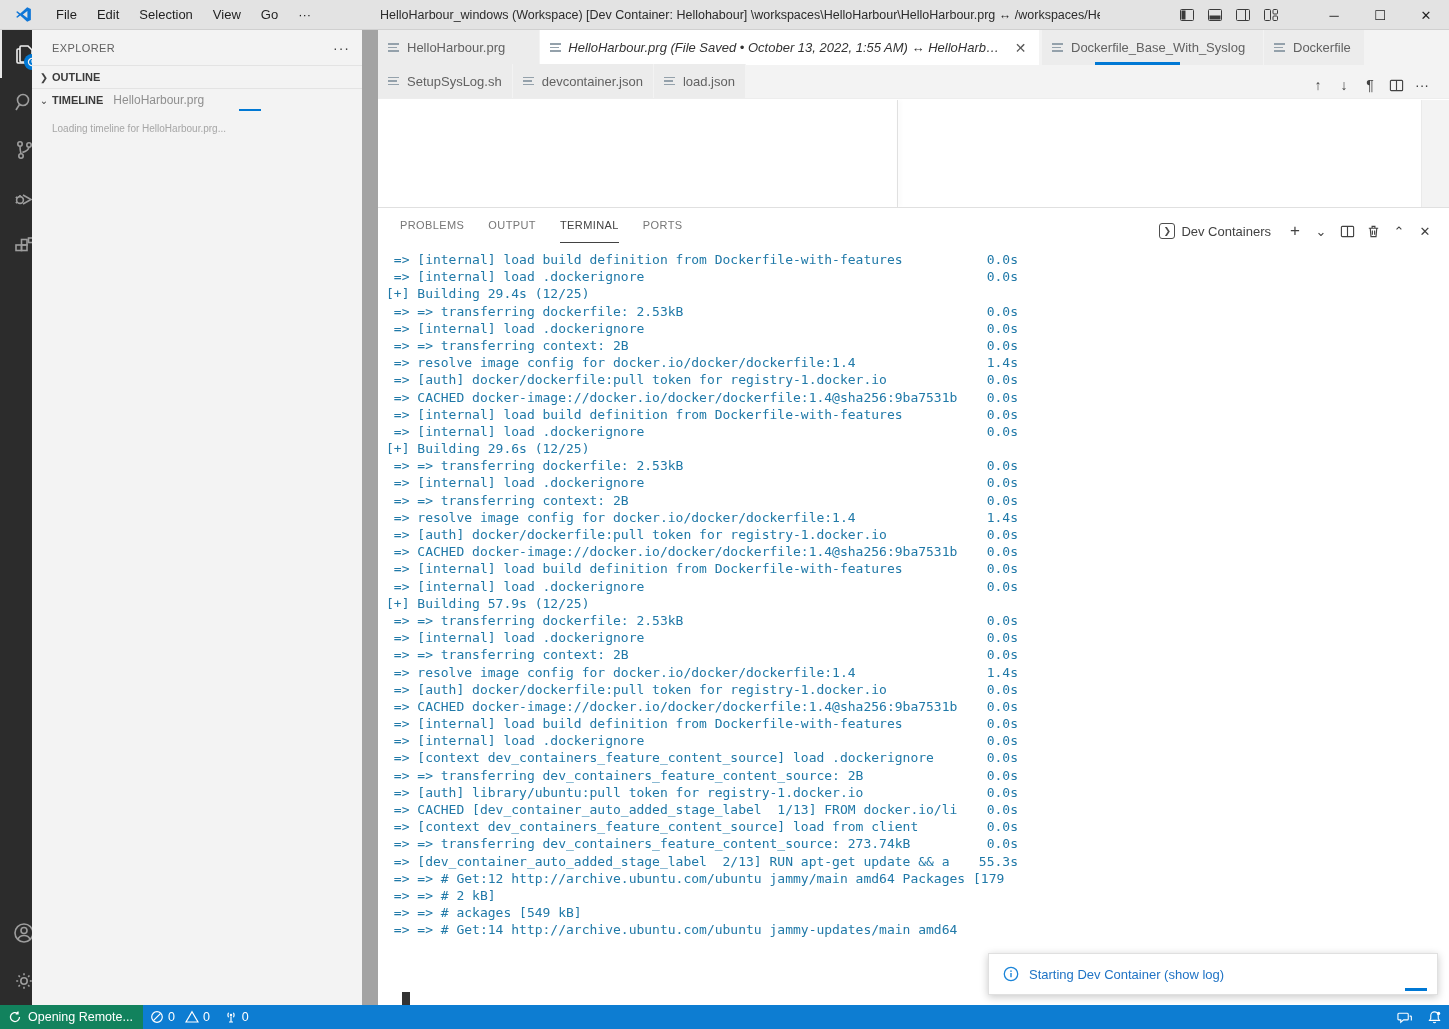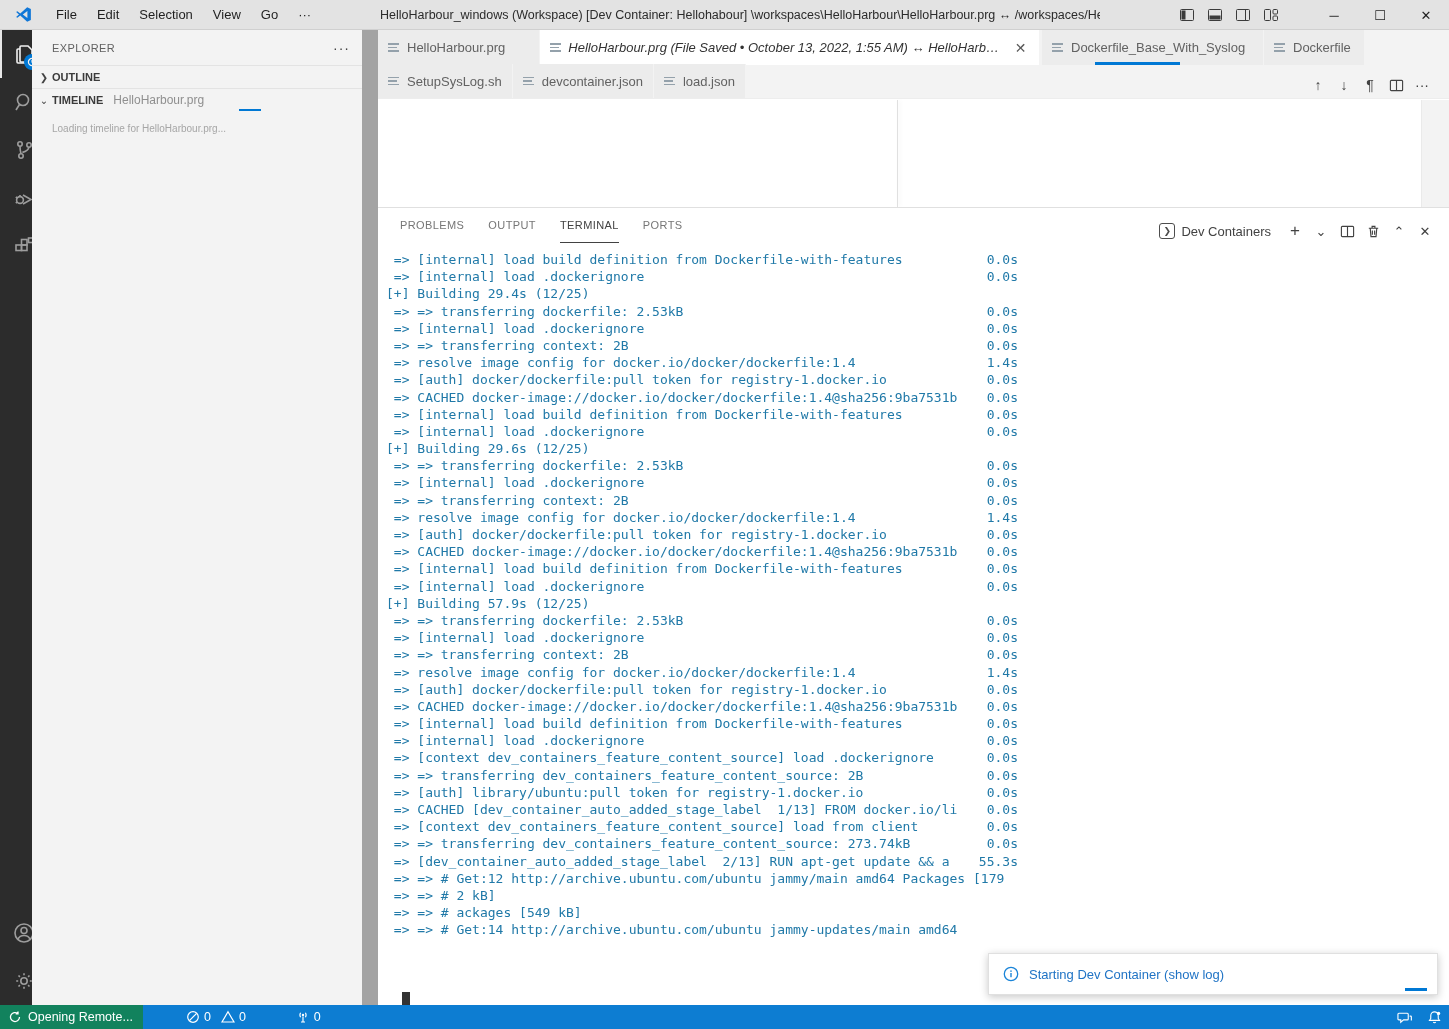--- a/index.html
+++ b/index.html
@@ -73,21 +73,21 @@
   .ttext { white-space:pre; }
   .ttime { white-space:pre; }
   .term-cursor { position:absolute; left:24px; top:784px; width:8px; height:15px; background:#333; }
 
   
   .notification { position:absolute; left:988px; top:953px; width:450px; height:42px; background:#fff; border:1px solid #e0e0e0; box-shadow:0 2px 8px rgba(0,0,0,.22); display:flex; align-items:center; padding:0 14px; }
   .notif-text { margin-left:10px; color:#1f73c5; font-size:13px; }
   .notif-progress { position:absolute; right:10px; bottom:3px; width:22px; height:3px; background:var(--accent,#0078d4); }
 
   
-  .statusbar { position:absolute; left:0; bottom:0; width:1449px; height:24px; background:var(--statusbar,#0d7dd2); display:flex; align-items:center; color:#fff; font-size:12.5px;gap:36px; }
+  .statusbar { position:absolute; left:0; bottom:0; width:1449px; height:24px; background:var(--statusbar,#0d7dd2); display:flex; align-items:center; color:#fff; font-size:12.5px; }
   .sb-remote { height:24px; background:var(--remote_green,#12825d); display:flex; align-items:center; padding:0 10px 0 8px; }
   .sb-remote span { margin-left:6px; }
   .sb-item { display:flex; align-items:center; height:24px; padding:0 7px; }
   .sb-item svg { margin-right:4px; }
   .sb-item .gap { width:10px; }
   .sb-right { margin-left:auto; display:flex; align-items:center; }
   .sb-iconbtn { width:30px; height:24px; display:flex; align-items:center; justify-content:center; }
 </style>
 </head>
 <body>

